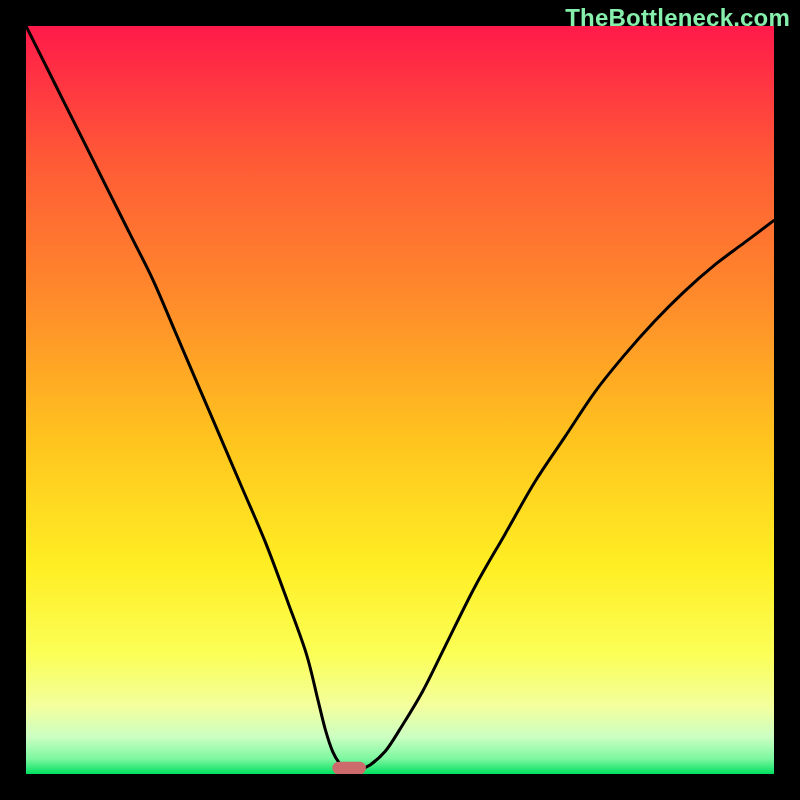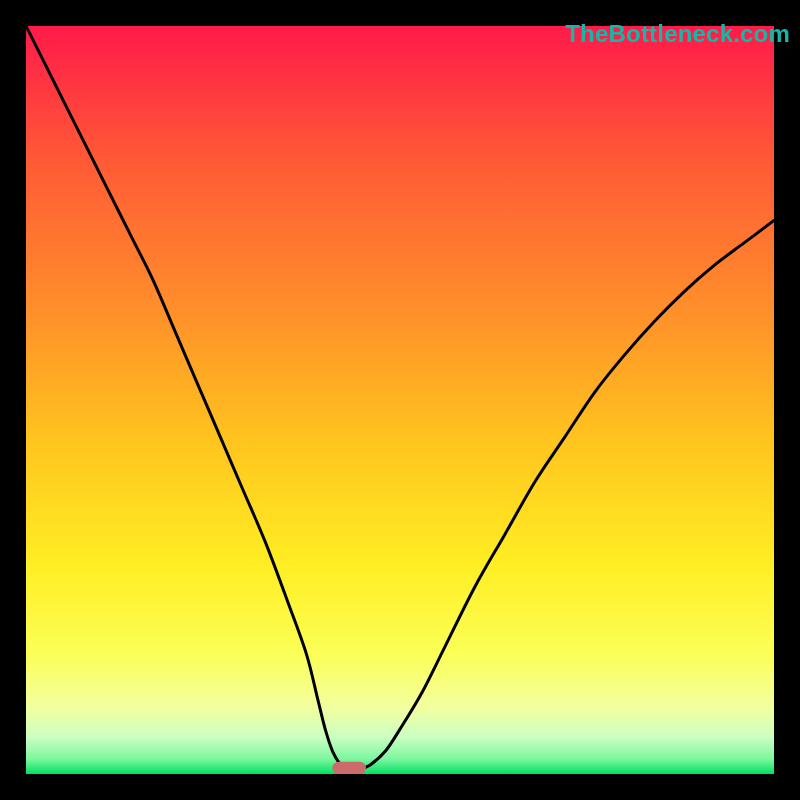--- a/index.html
+++ b/index.html
@@ -13,23 +13,23 @@
     overflow: hidden;
   }
   .outer {
     width: 800px;
     height: 800px;
     background: #000;
     position: relative;
   }
   .watermark {
     position: absolute;
-    top: 20px;
+    top: 4px;
     right: 10px;
-    color: #14b8a6;
+    color: #86efac;
     font-size: 24px;
     font-weight: 600;
     letter-spacing: 0.2px;
     z-index: 5;
     user-select: none;
   }
   .plot {
     position: absolute;
     left: 26px;
     top: 26px;

